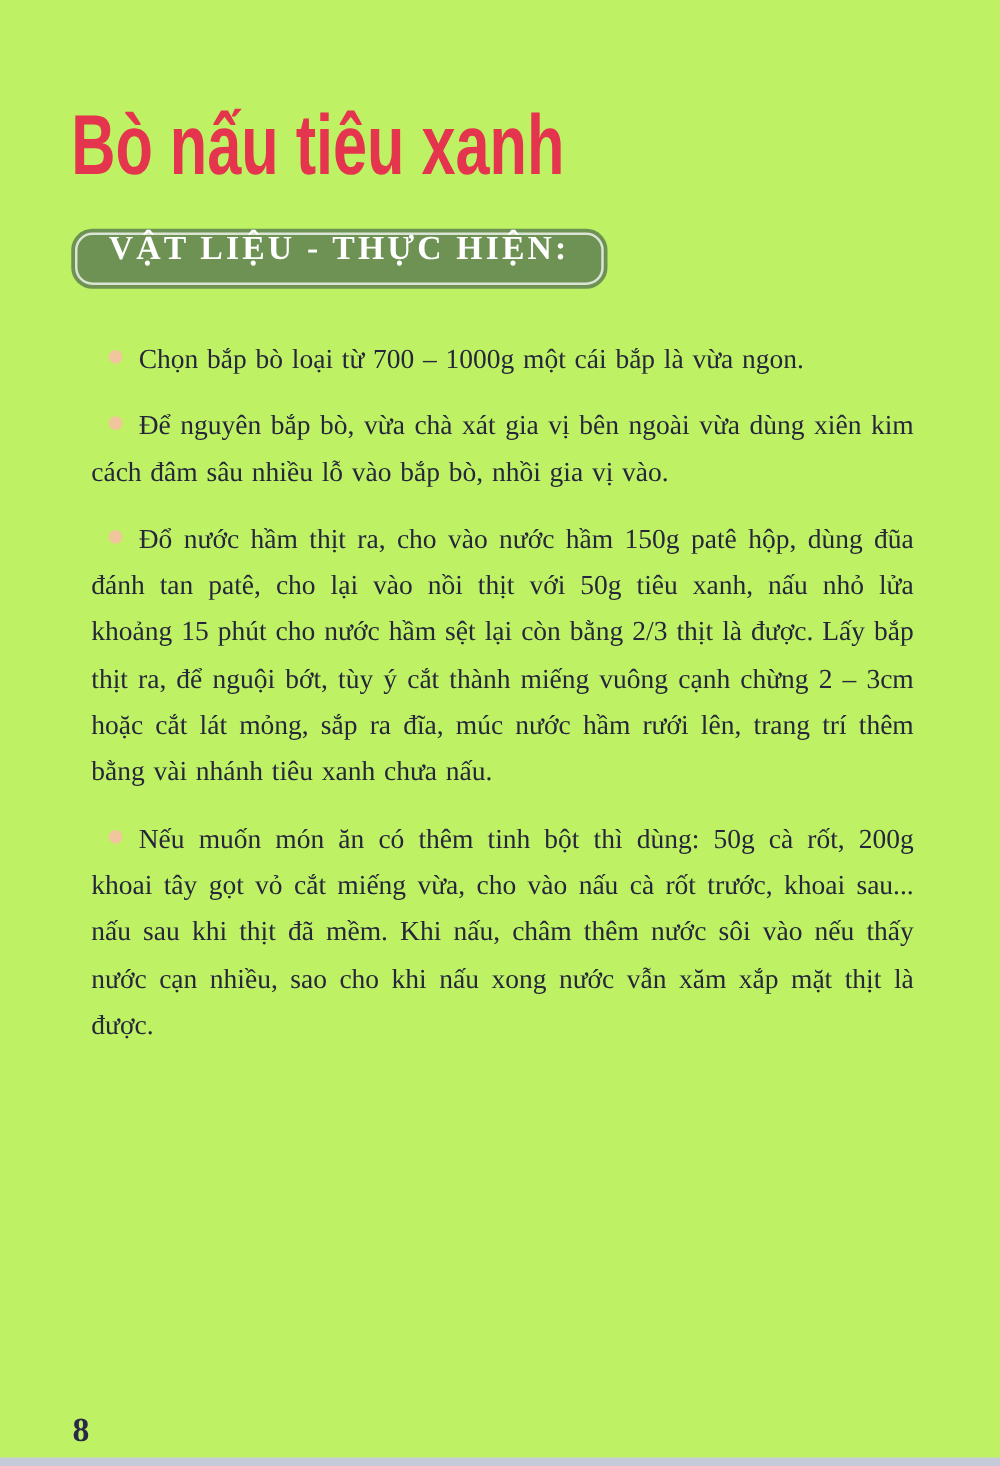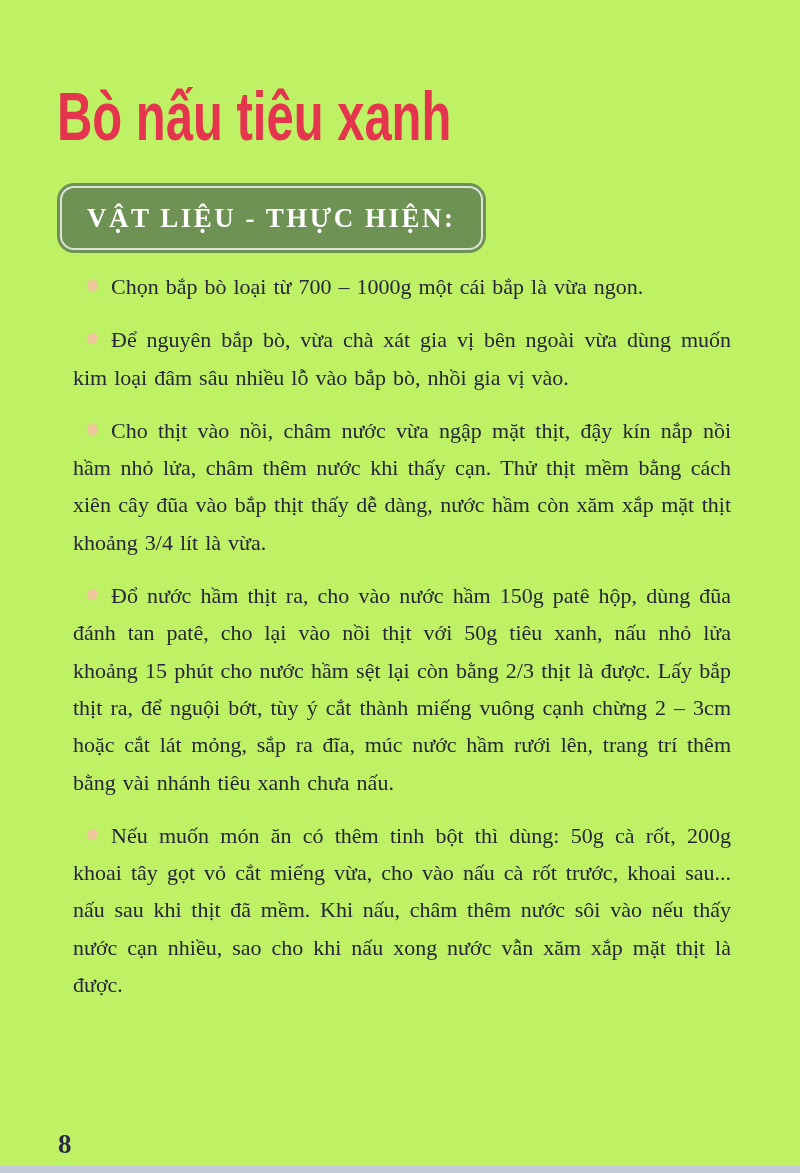--- a/index.html
+++ b/index.html
@@ -23,25 +23,25 @@
     line-height: 80px;
     letter-spacing: 0px;
     transform: scaleX(0.72);
     transform-origin: 0 50%;
     white-space: nowrap;
   }
   .section-badge {
     position: absolute;
     left: 57px;
     top: 183px;
-    height: 70px;
+    height: 48px;
     background: var(--badge-green, #6d9253);
     border-radius: 17px;
     display: inline-flex;
-    align-items: center;
+    align-items: flex-start;
     padding: 0 30px;
     box-sizing: border-box;
   }
   .section-badge::before {
     content: "";
     position: absolute;
     top: 3px; left: 3px; right: 3px; bottom: 3px;
     border: 2px solid rgba(255,255,255,0.75);
     border-radius: 14px;
     pointer-events: none;
@@ -105,23 +105,22 @@
   <h1 class="recipe-title">Bò nấu tiêu xanh</h1>
 
   <div class="section-badge">
     <span class="badge-label">VẬT LIỆU - THỰC HIỆN:</span>
   </div>
 
   <div class="body-text">
     <p class="para"><span class="bullet"></span><span class="ptext">Chọn bắp bò loại từ 700 – 1000g một cái bắp là vừa ngon.</span></p>
 
 
-    <p class="para"><span class="bullet"></span><span class="ptext">Để nguyên bắp bò, vừa chà xát gia vị bên ngoài vừa dùng muốn kim loại đâm sâu nhiều lỗ vào bắp bò, nhồi gia vị vào.</span></p>
+    <p class="para"><span class="bullet"></span><span class="ptext">Để nguyên bắp bò, vừa chà xát gia vị bên ngoài vừa dùng xiên kim cách đâm sâu nhiều lỗ vào bắp bò, nhồi gia vị vào.</span></p>
 
-    <p class="para"><span class="bullet"></span><span class="ptext">Cho thịt vào nồi, châm nước vừa ngập mặt thịt, đậy kín nắp nồi hầm nhỏ lửa, châm thêm nước khi thấy cạn. Thử thịt mềm bằng cách xiên cây đũa vào bắp thịt thấy dễ dàng, nước hầm còn xăm xắp mặt thịt khoảng 3/4 lít là vừa.</span></p>
 
     <p class="para"><span class="bullet"></span><span class="ptext">Đổ nước hầm thịt ra, cho vào nước hầm 150g patê hộp, dùng đũa đánh tan patê, cho lại vào nồi thịt với 50g tiêu xanh, nấu nhỏ lửa khoảng 15 phút cho nước hầm sệt lại còn bằng 2/3 thịt là được. Lấy bắp thịt ra, để nguội bớt, tùy ý cắt thành miếng vuông cạnh chừng 2 – 3cm hoặc cắt lát mỏng, sắp ra đĩa, múc nước hầm rưới lên, trang trí thêm bằng vài nhánh tiêu xanh chưa nấu.</span></p>
 
     <p class="para"><span class="bullet"></span><span class="ptext">Nếu muốn món ăn có thêm tinh bột thì dùng: 50g cà rốt, 200g khoai tây gọt vỏ cắt miếng vừa, cho vào nấu cà rốt trước, khoai sau... nấu sau khi thịt đã mềm. Khi nấu, châm thêm nước sôi vào nếu thấy nước cạn nhiều, sao cho khi nấu xong nước vẫn xăm xắp mặt thịt là được.</span></p>
   </div>
 
   <div class="page-number">8</div>
 
   <div class="footer-strip"></div>
 

